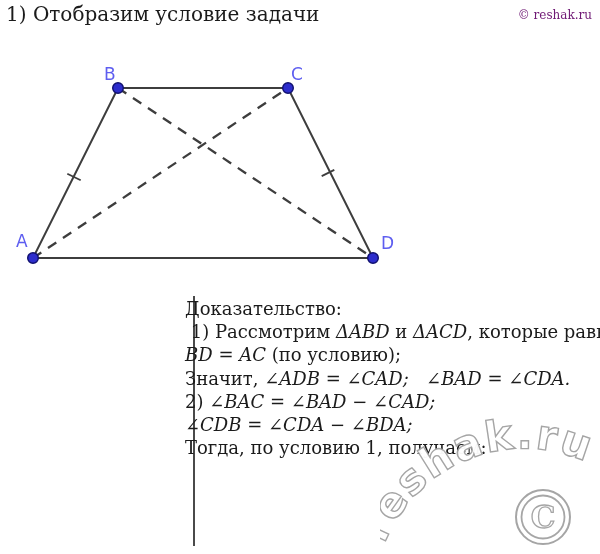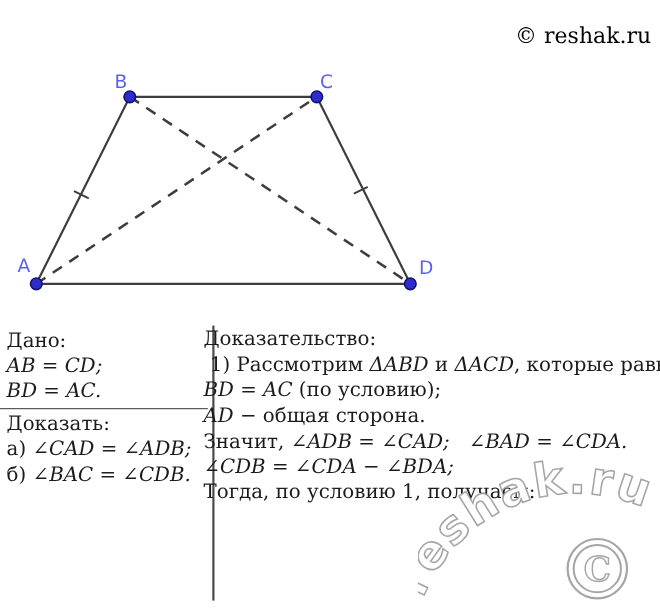--- a/index.html
+++ b/index.html
@@ -6,21 +6,21 @@
   html,body { background:#ffffff; }
   .page {
     position:relative; width:600px; height:554px; background:#ffffff;
     font-family:"DejaVu Serif","DejaVu Sans",serif; color:#1b1b1b; overflow:hidden;
   }
   .title {
     position:absolute; left:6px; top:2px; font-size:20px; color:#1b1b1b;
     font-family:"DejaVu Serif",serif;
   }
   .copyright {
-    position:absolute; right:8px; top:20px; font-size:20px; color:#000000;
+    position:absolute; right:8px; top:8px; font-size:12px; color:#701a75;
     font-family:"DejaVu Serif",serif;
   }
   .diagram-svg { position:absolute; left:0; top:50px; }
   .v-divider {
     position:absolute; left:193px; top:296px; width:2px; height:250px;
     background:#4a4a4a;
   }
   .col { position:absolute; font-size:18px; line-height:23.2px; }
   .col .line, .col .heading { white-space:pre; }
   .left-col  { left:6px;  top:298px; width:184px; }
@@ -40,20 +40,21 @@
     font-family:"DejaVu Serif",serif; font-weight:bold; font-size:31px;
     fill:#ffffff; stroke:#a2a2a2; stroke-width:1.3px; opacity:0.96;
   }
   .vertex-label { font-family:"DejaVu Sans",sans-serif; font-size:17px; fill:#5e5ef0; }
 </style>
 </head>
 <body>
 
 <div class="page">
 
+  <div class="title">1) Отобразим условие задачи</div>
   <div class="copyright">© reshak.ru</div>
 
   <svg class="diagram-svg" width="420" height="245" viewBox="0 50 420 245" xmlns="http://www.w3.org/2000/svg">
 
     <path d="M 33 258 L 118 88 L 288 88 L 373 258 Z" fill="none" stroke="#3d3d3d" stroke-width="2"></path>
 
     <line x1="33" y1="258" x2="288" y2="88" stroke="#3d3d3d" stroke-width="2.3" stroke-dasharray="10 8"></line>
     <line x1="118" y1="88" x2="373" y2="258" stroke="#3d3d3d" stroke-width="2.3" stroke-dasharray="10 8"></line>
 
     <line x1="67.3" y1="173.7" x2="80.7" y2="180.3" stroke="#3d3d3d" stroke-width="1.8"></line>
@@ -65,41 +66,28 @@
     <circle cx="373" cy="258" r="5.3" fill="#2d2dcc" stroke="#10106e" stroke-width="1.4"></circle>
 
     <text class="vertex-label" x="16" y="247">A</text>
     <text class="vertex-label" x="104" y="80">B</text>
     <text class="vertex-label" x="291" y="80">C</text>
     <text class="vertex-label" x="381" y="249">D</text>
   </svg>
 
   <div class="v-divider"></div>
 
-  <div class="col left-col">
-    <div class="heading">Дано:</div>
-    <div>
-        <div class="line"><span class="math">AB = CD;</span></div>
-        <div class="line"><span class="math">BD = AC.</span></div>
-      </div>
-    <div class="rule"></div>
-    <div class="heading">Доказать:</div>
-    <div>
-        <div class="line"><span class="plain">а) </span><span class="math">∠CAD = ∠ADB;</span></div>
-        <div class="line"><span class="plain">б) </span><span class="math">∠BAC = ∠CDB.</span></div>
-      </div>
-  </div>
 
   <div class="col right-col">
     <div class="heading">Доказательство:</div>
     <div>
         <div class="line"><span class="plain"> 1) Рассмотрим </span><span class="math">ΔABD</span><span class="plain"> и </span><span class="math">ΔACD</span><span class="plain">, которые равны</span></div>
         <div class="line"><span class="math">BD = AC</span><span class="plain"> (по условию);</span></div>
-        <div class="line"><span class="math">AD</span><span class="plain"> − общая сторона.</span></div>
         <div class="line"><span class="plain">Значит, </span><span class="math">∠ADB = ∠CAD;</span><span class="plain">   </span><span class="math">∠BAD = ∠CDA.</span></div>
+        <div class="line"><span class="plain">2) </span><span class="math">∠BAC = ∠BAD − ∠CAD;</span></div>
         <div class="line"><span class="math">∠CDB = ∠CDA − ∠BDA;</span></div>
         <div class="line"><span class="plain">Тогда, по условию 1, получаем:</span></div>
       </div>
   </div>
 
   <svg class="watermark-svg" width="220" height="164" viewBox="0 0 220 164" xmlns="http://www.w3.org/2000/svg">
     <defs>
       <path id="wm-arc" d="M 3 158 A 150 150 0 0 1 218 78" fill="none"></path>
     </defs>
     <text class="wm-text">

